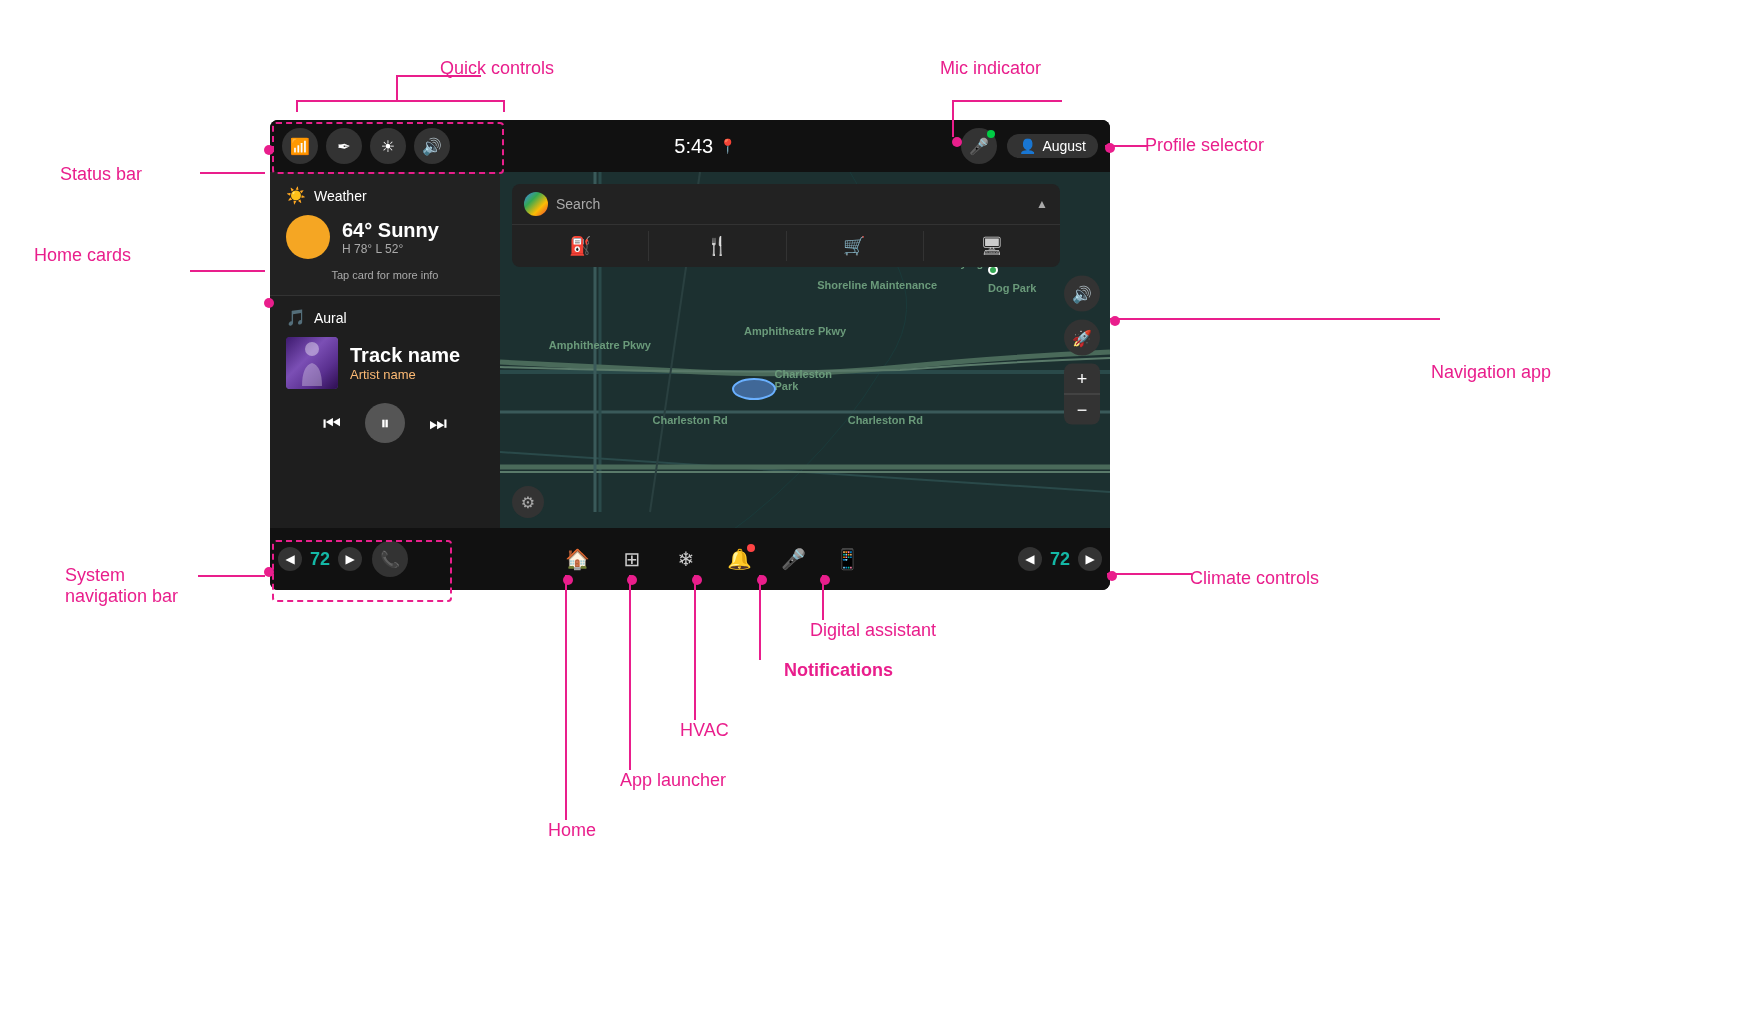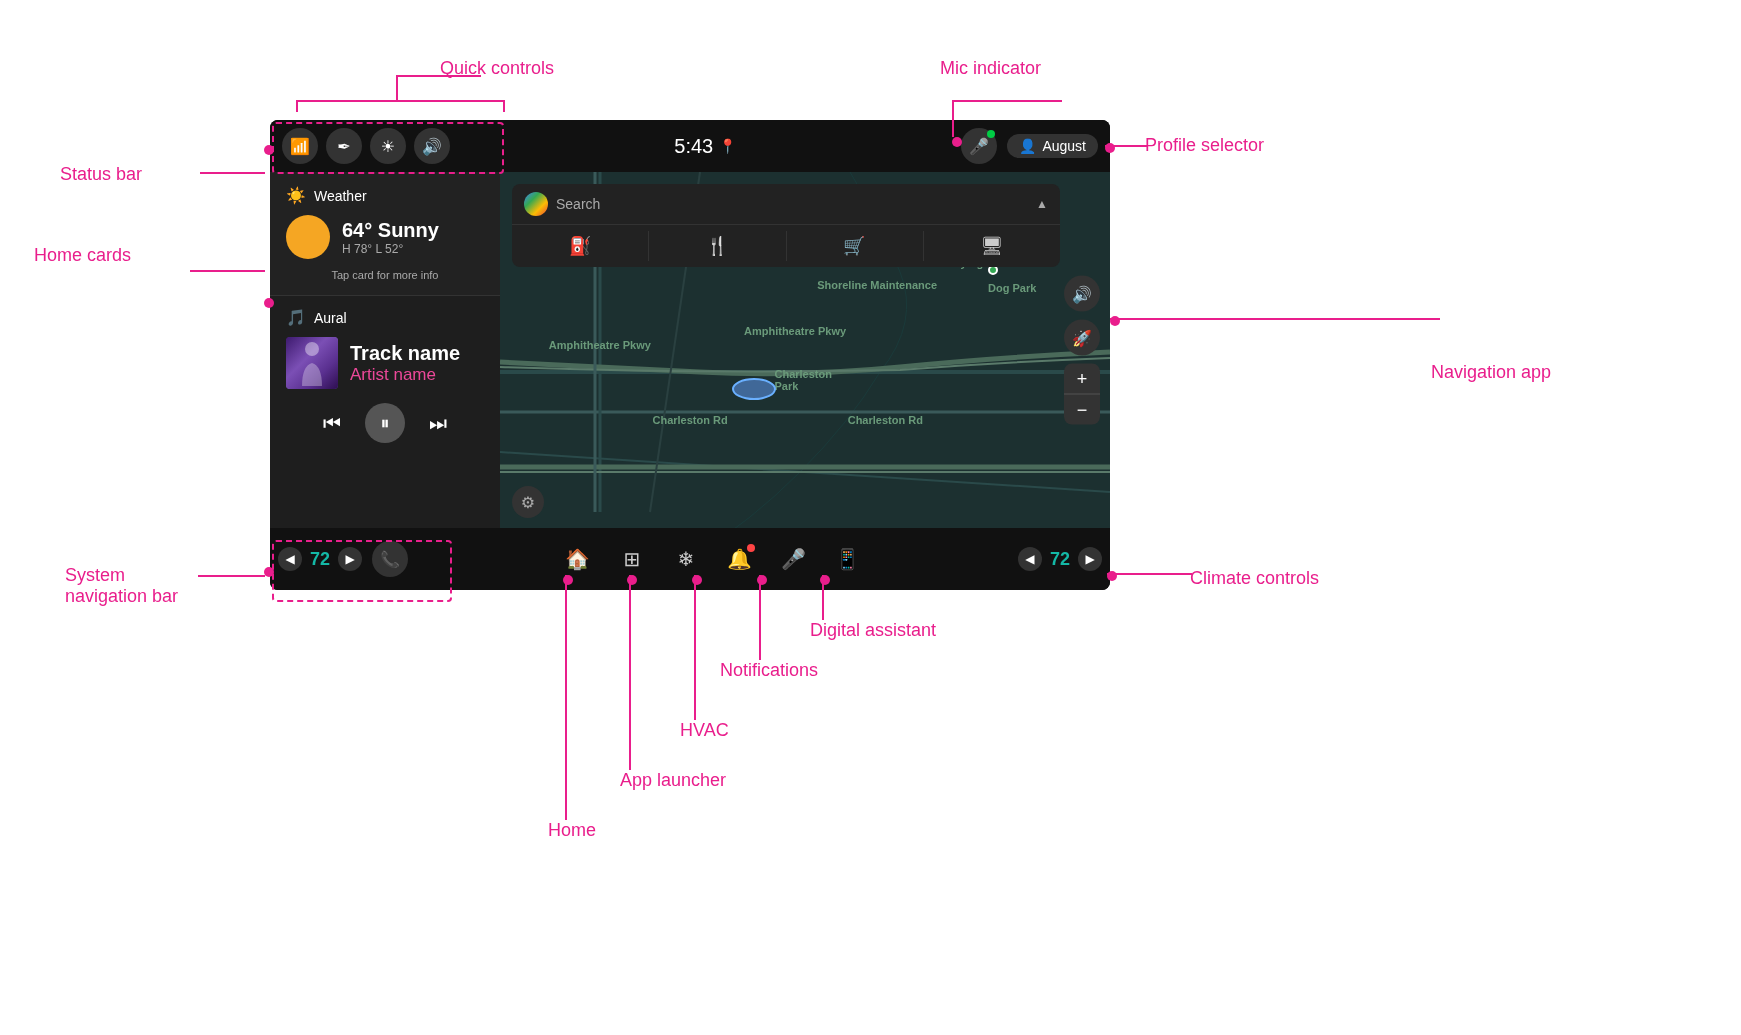--- a/index.html
+++ b/index.html
@@ -213,22 +213,22 @@
     }
     .track-info {
       flex: 1;
     }
     .track-name {
       color: #fff;
       font-size: 20px;
       font-weight: 600;
     }
     .artist-name {
-      color: #ec4899;
-      font-size: 17px;
+      color: #fdba74;
+      font-size: 13px;
     }
     .music-controls {
       display: flex;
       align-items: center;
       justify-content: center;
       gap: 24px;
     }
     .ctrl-btn {
       color: #fff;
       font-size: 20px;
@@ -730,19 +730,19 @@
 <div class="bracket-line" style="left:565px;top:575px;width:2px;height:245px;"></div>
 
 <div class="annotation" style="left:620px;top:770px;">App launcher</div>
 <div class="ann-dot" style="left:627px;top:575px;"></div>
 <div class="bracket-line" style="left:629px;top:575px;width:2px;height:195px;"></div>
 
 <div class="annotation" style="left:680px;top:720px;">HVAC</div>
 <div class="ann-dot" style="left:692px;top:575px;"></div>
 <div class="bracket-line" style="left:694px;top:575px;width:2px;height:145px;"></div>
 
-<div class="annotation" style="left:720px;top:660px;">Notifications</div>
+<div class="annotation" style="left:784px;top:660px;font-weight:bold;">Notifications</div>
 <div class="ann-dot" style="left:757px;top:575px;"></div>
 <div class="bracket-line" style="left:759px;top:575px;width:2px;height:85px;"></div>
 
 <div class="annotation" style="left:810px;top:620px;">Digital assistant</div>
 <div class="ann-dot" style="left:820px;top:575px;"></div>
 <div class="bracket-line" style="left:822px;top:575px;width:2px;height:45px;"></div>
 
 </body></html>

